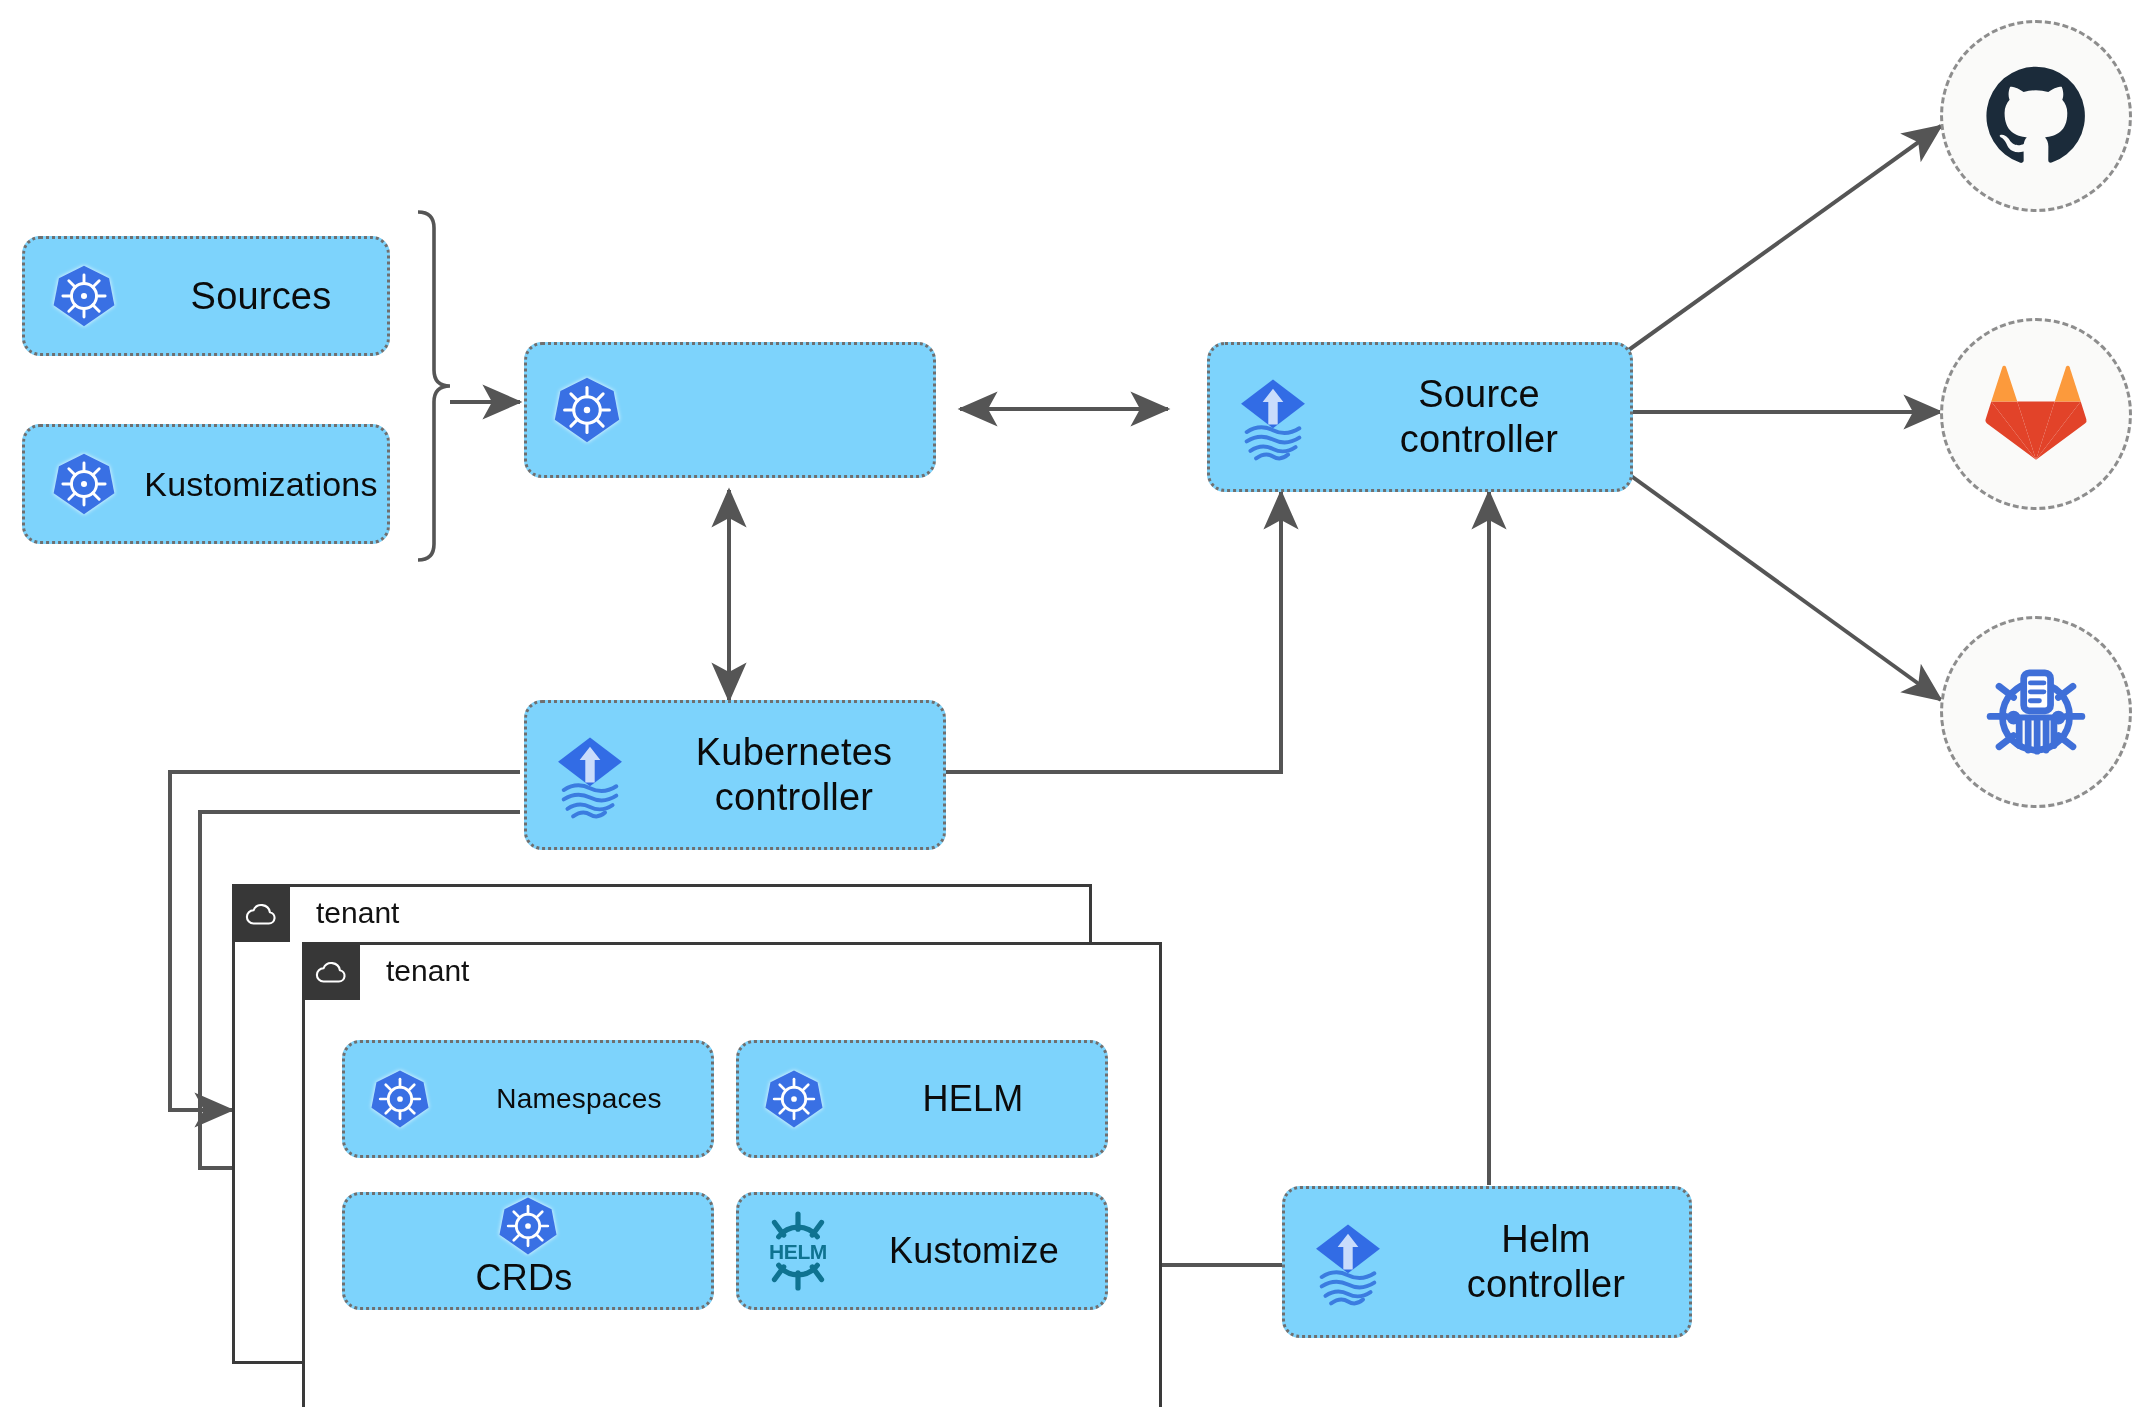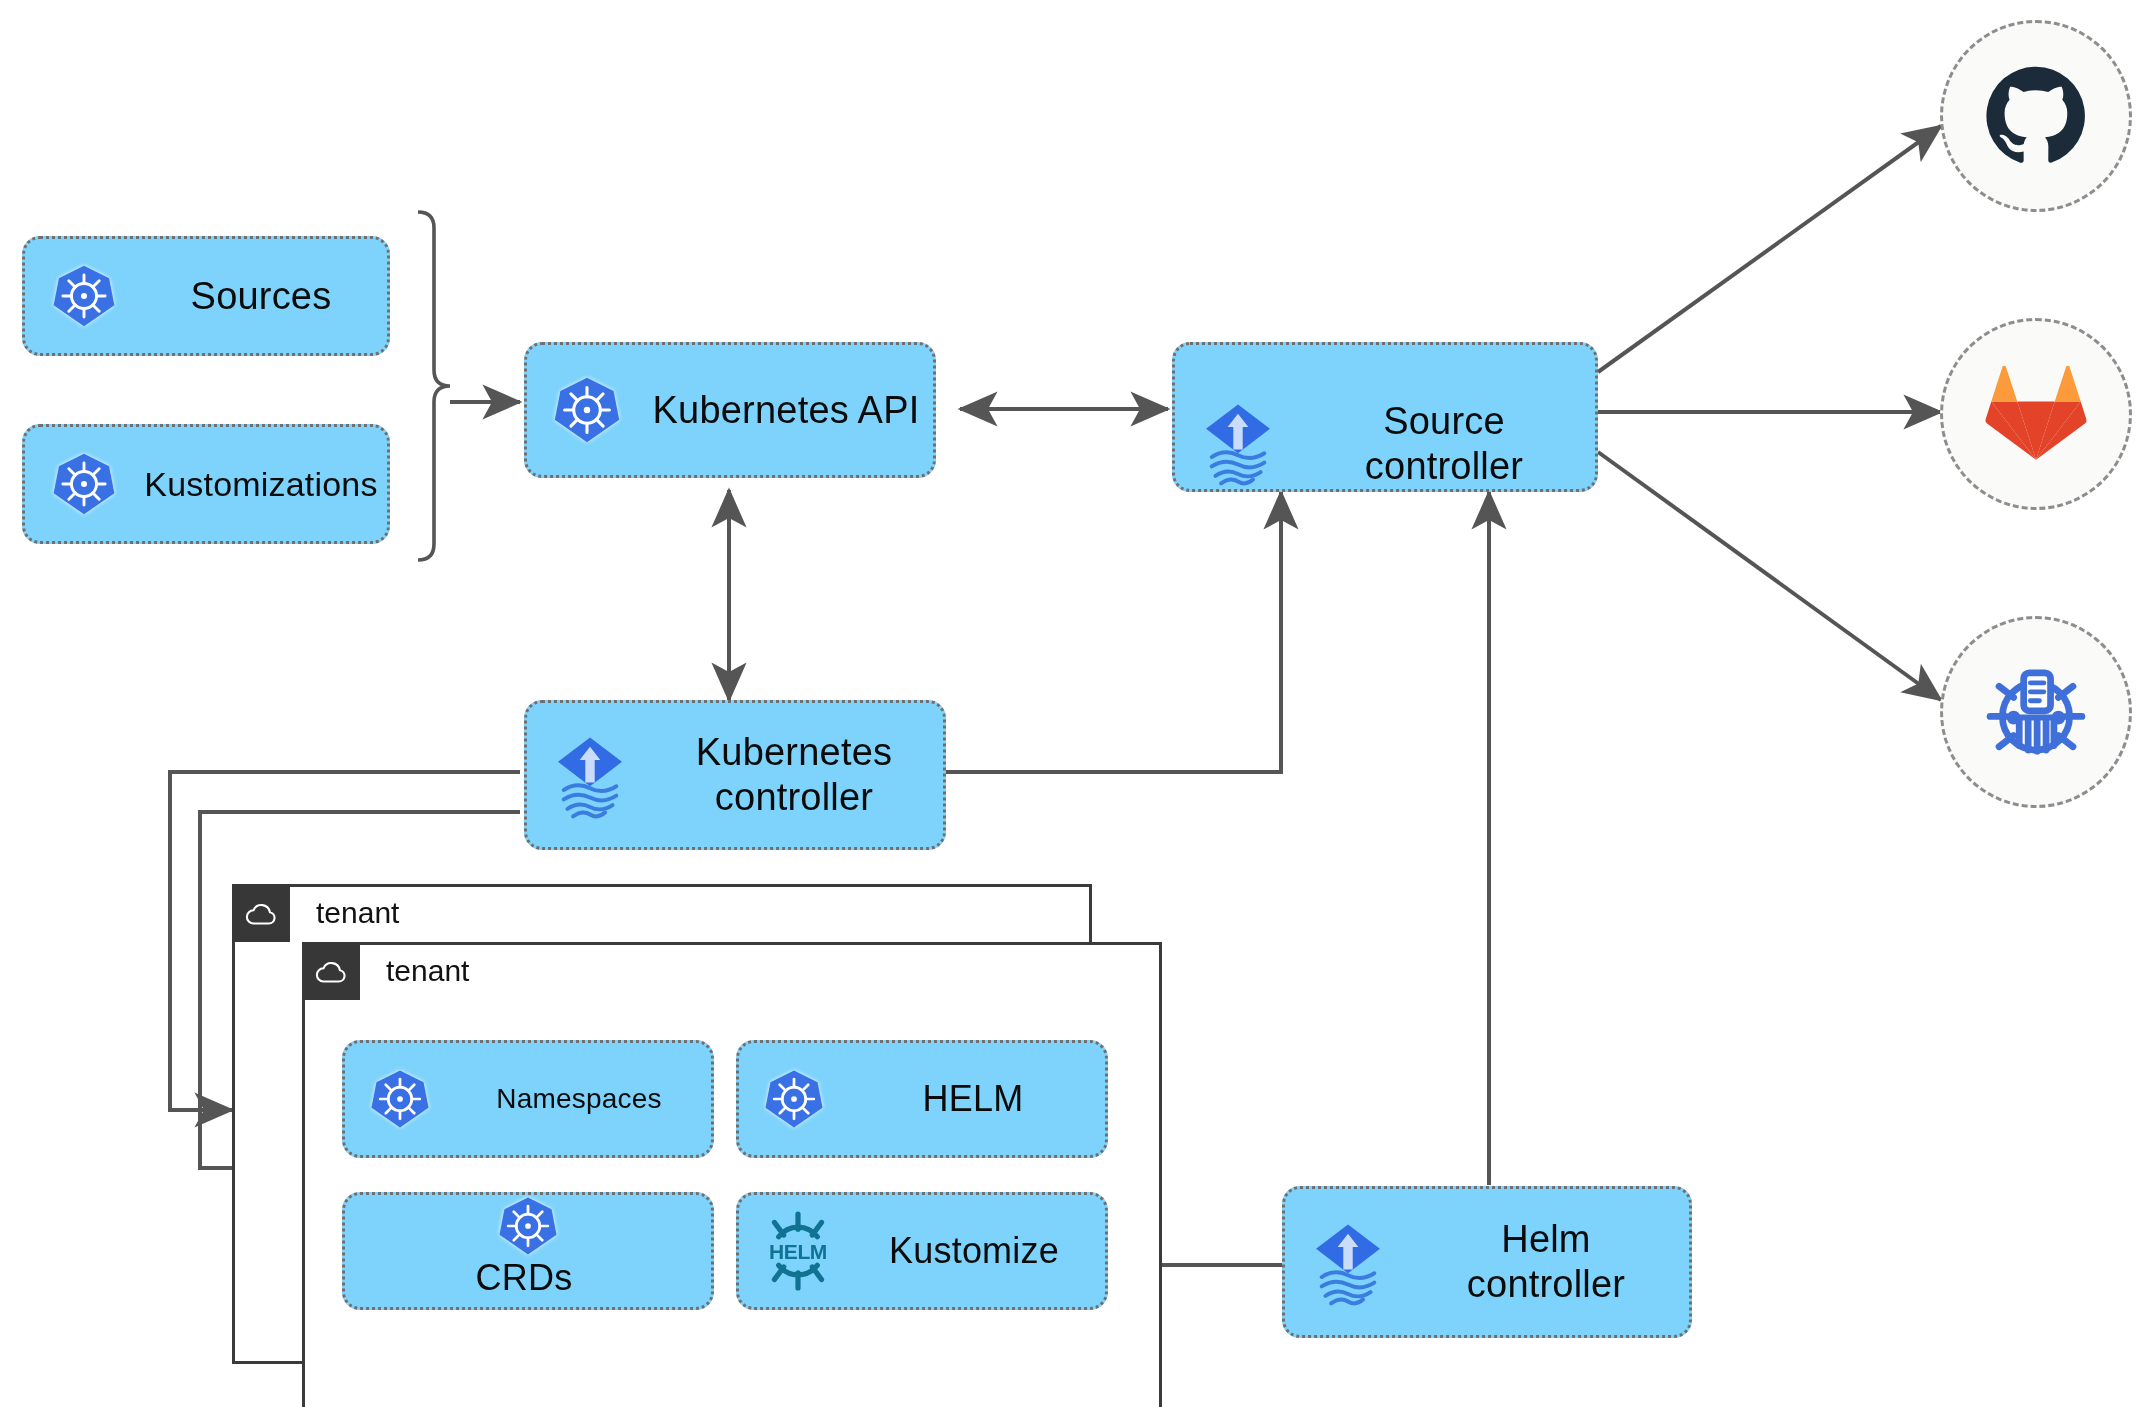--- a/index.html
+++ b/index.html
@@ -173,24 +173,23 @@
             <path d="M50,69 V82"></path>
           <path d="M31,50 H18"></path>
             <path d="M69,50 H82"></path>
           <path d="M36.5,36.5 L27,27"></path>
             <path d="M63.5,63.5 L73,73"></path>
           <path d="M63.5,36.5 L73,27"></path>
             <path d="M36.5,63.5 L27,73"></path>
         </g>
       </svg>
     </div>
-    <div class="lbl">Kubernetes API</div>
-  </div>
-
-  <div class="node box" style="left:1172px;top:342px;width:426px;height:150px;align-items:flex-end;">
+  </div>
+
+  <div class="node box" style="left:1207px;top:342px;width:426px;height:150px;">
     <div class="ico" style="width:126px;">
       <svg width="94" height="94" viewBox="0 0 100 100" aria-hidden="true">
         <polygon points="50,10 84,36 50,62 16,36" fill="#326ce5"></polygon>
         <path d="M50,20 L61,34 H55 V58 H45 V34 H39 Z" fill="#c9dcfb"></path>
         <g stroke="#3b7ce0" stroke-width="4.2" fill="none" stroke-linecap="round">
           <path d="M22,66 q14,-9 28,-2 q14,7 28,-2"></path>
           <path d="M22,76 q14,-9 28,-2 q14,7 28,-2"></path>
           <path d="M26,86 q12,-8 24,-2 q12,6 24,-2"></path>
           <path d="M32,94 q10,-7 18,-2 q8,5 16,-2"></path>
         </g>

